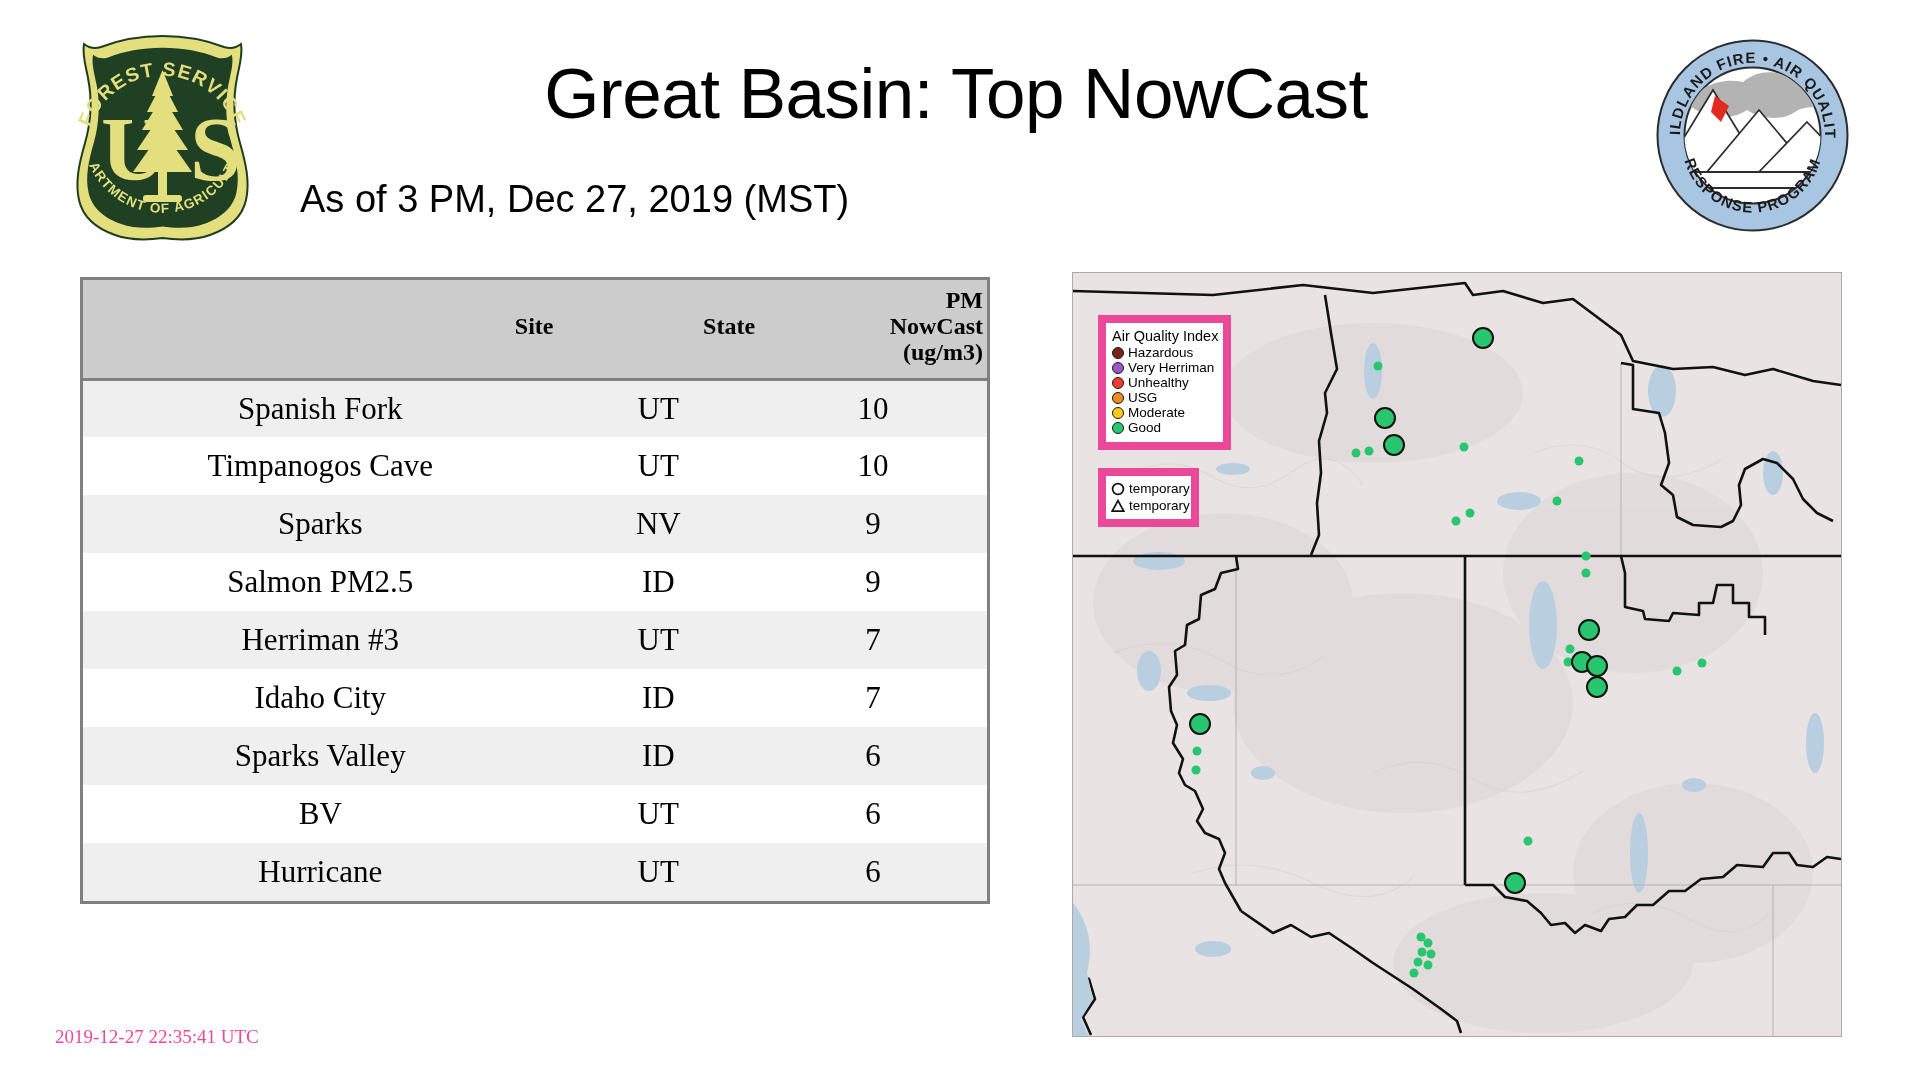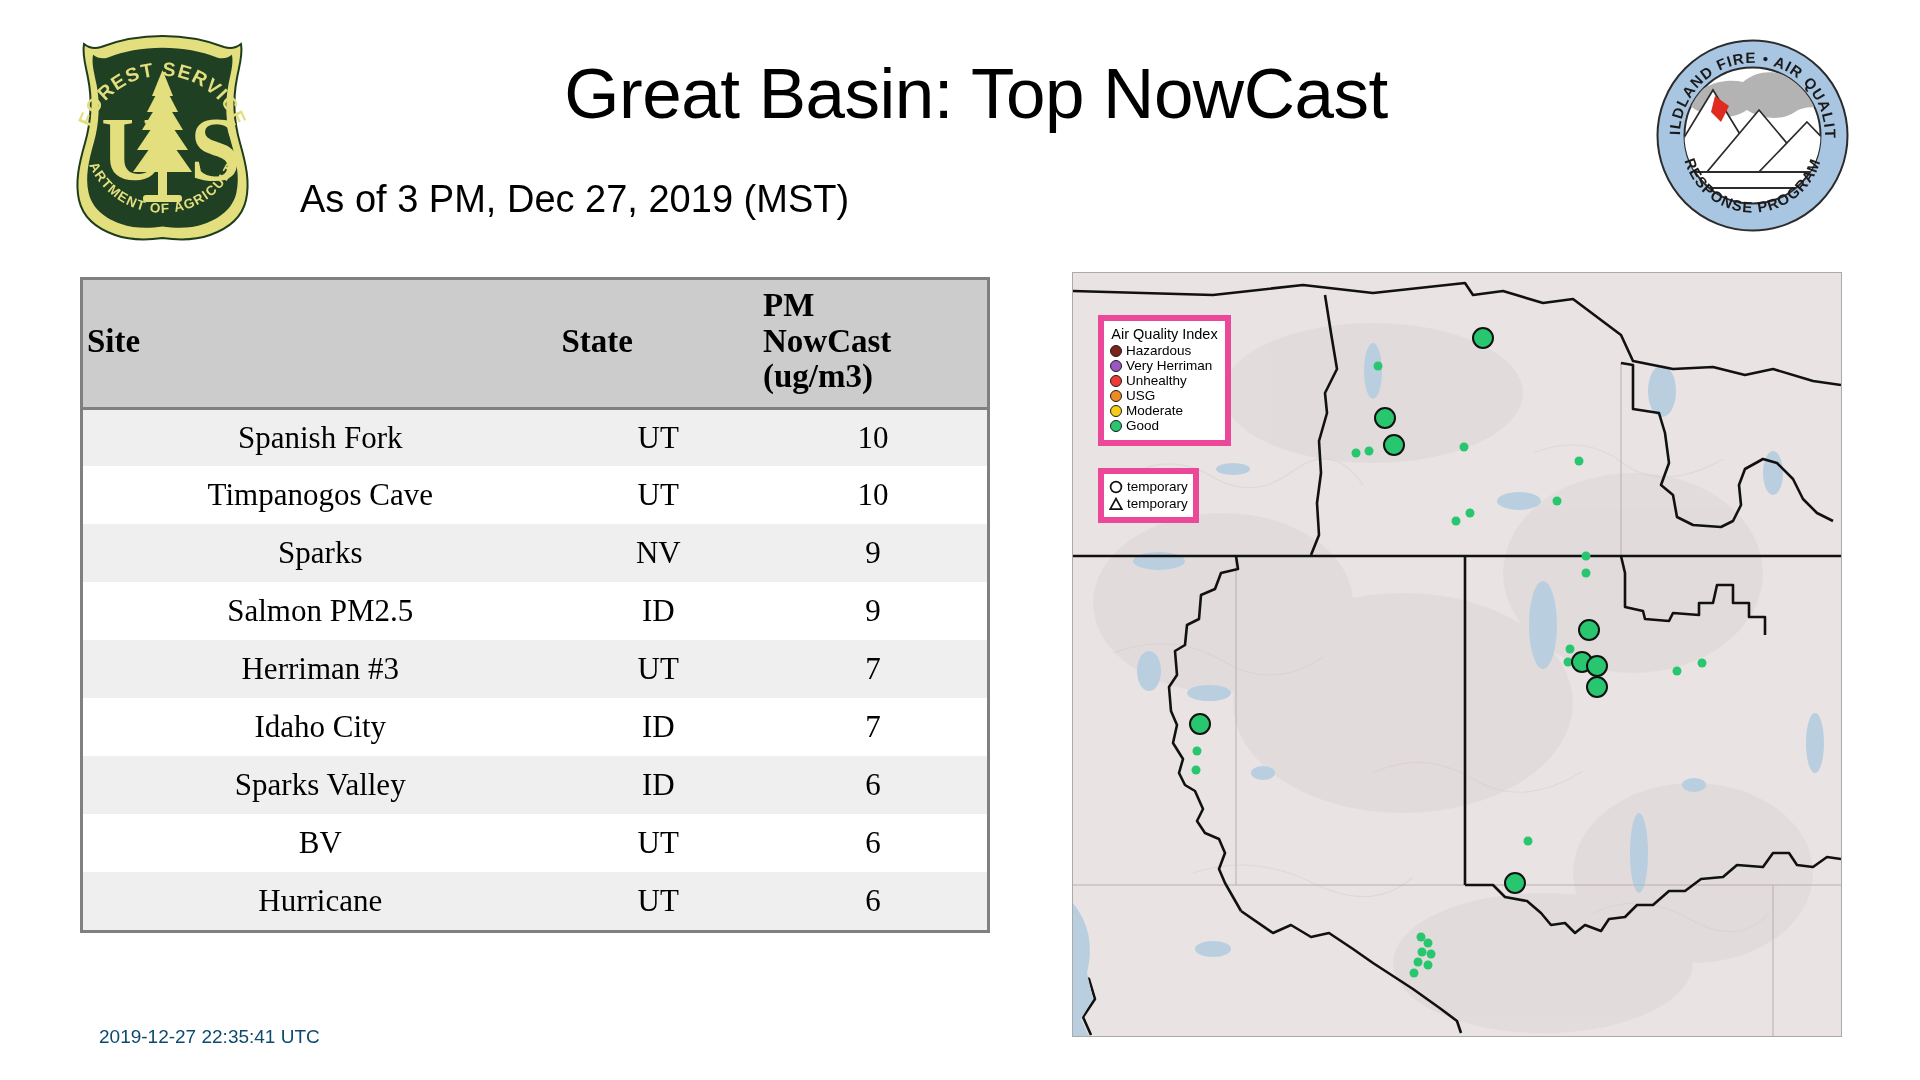--- a/index.html
+++ b/index.html
@@ -30,21 +30,21 @@
     position: absolute;
     left: 1655px;
     top: 38px;
     width: 195px;
     height: 195px;
   }
 
   
   #title {
     position: absolute;
-    left: 316px;
+    left: 296px;
     top: 58px;
     width: 1320px;
     text-align: center;
     font-size: 71px;
     line-height: 1.02;
     font-weight: 400;
     letter-spacing: -0.5px;
     white-space: nowrap;
   }
   #subtitle {
@@ -68,23 +68,23 @@
     background: #fff;
   }
   table.aq {
     width: 100%;
     border-collapse: collapse;
     font-family: "Liberation Serif", serif;
     table-layout: fixed;
   }
   table.aq th {
     background: #cccccc;
-    font-size: 33px;
+    font-size: 24px;
     font-weight: bold;
-    text-align: left;
+    text-align: right;
     padding: 8px 4px 12px 4px;
     vertical-align: middle;
     line-height: 1.08;
     border-bottom: 3px solid #808080;
   }
   table.aq td {
     font-size: 31px;
     text-align: center;
     padding: 8px 4px;
     height: 58px;
@@ -96,43 +96,42 @@
   .col-site  { width: 53%; }
   .col-state { width: 22%; }
   .col-pm    { width: 25%; }
 
   
   #timestamp {
     position: absolute;
     left: 55px;
     top: 1026px;
     font-size: 19px;
-    color: #0c4a6e;
-    font-family: Liberation Sans, sans-serif;
-    margin-left: 44px;
+    color: #ec4899;
+    font-family: Liberation Serif, serif;
   }
 
   
   #map {
     position: absolute;
     left: 1072px;
     top: 272px;
     width: 770px;
     height: 765px;
     border: 1px solid #aaa;
     box-sizing: border-box;
     overflow: hidden;
     background: #e9e3e3;
   }
   #map svg { display: block; }
 
   .legend-box {
     position: absolute;
     background: #ffffff;
-    border: 6px solid #ec4899;
+    border: 8px solid #ec4899;
     box-sizing: border-box;
   }
   #aqi-legend {
     left: 25px;
     top: 42px;
     width: 133px;
     padding: 5px 6px 6px 6px;
   }
   #aqi-legend .legend-title {
     font-size: 14.5px;

